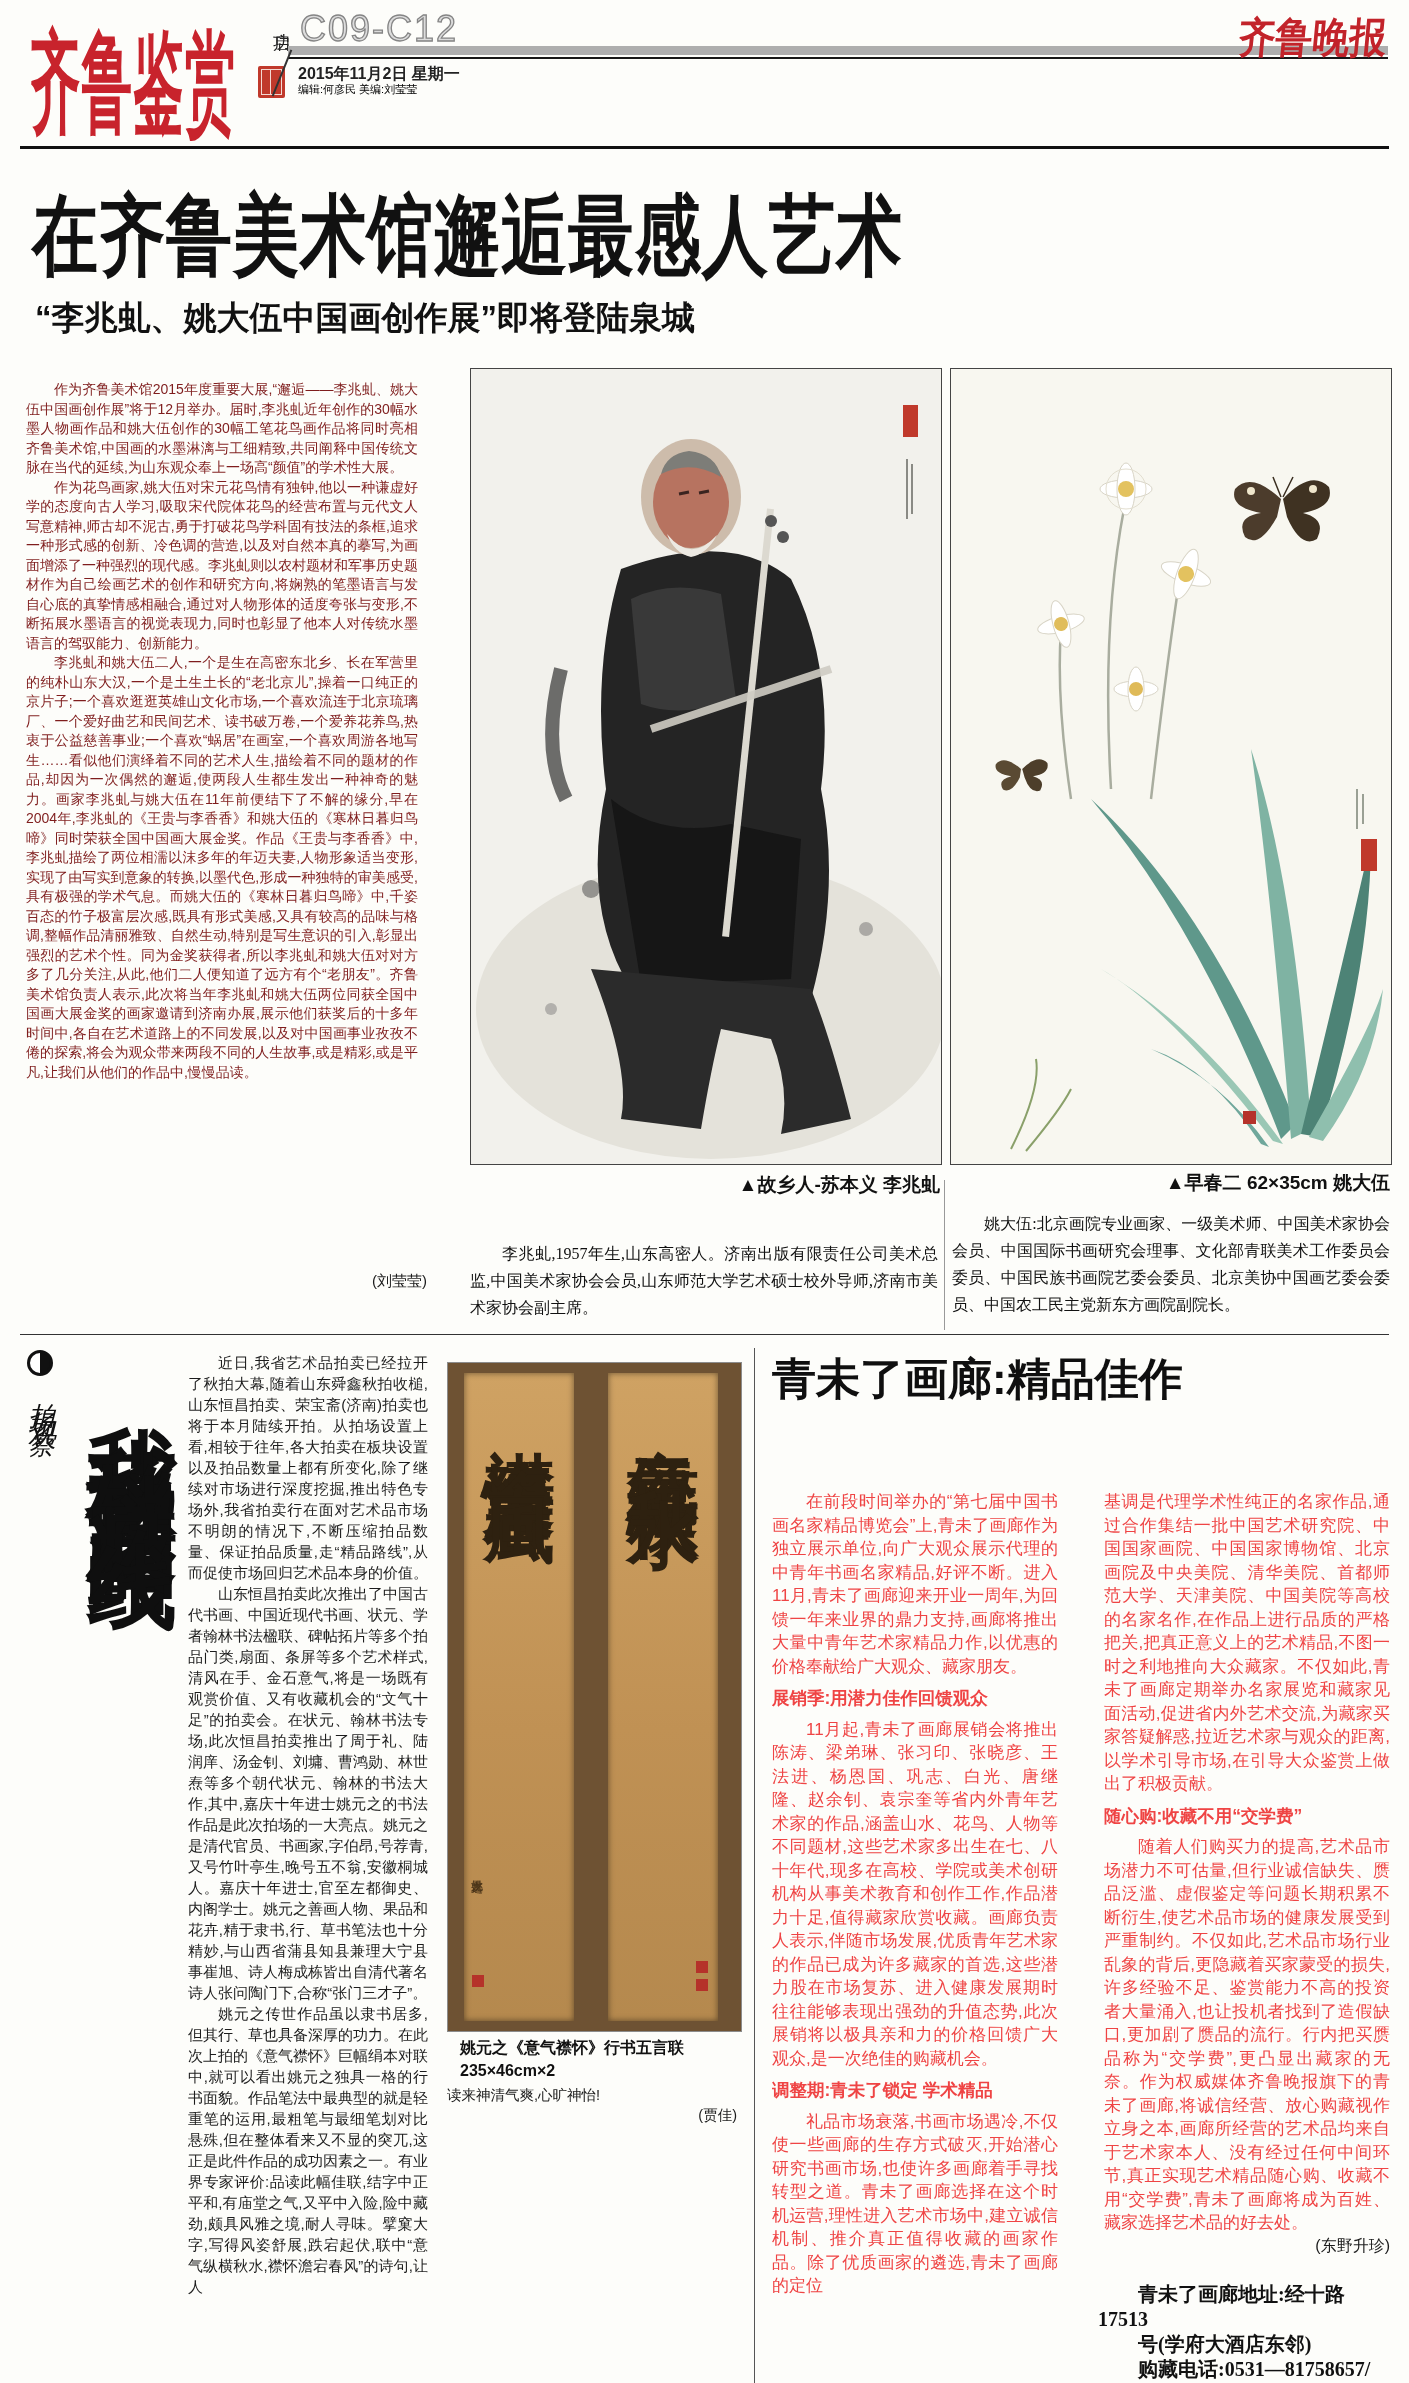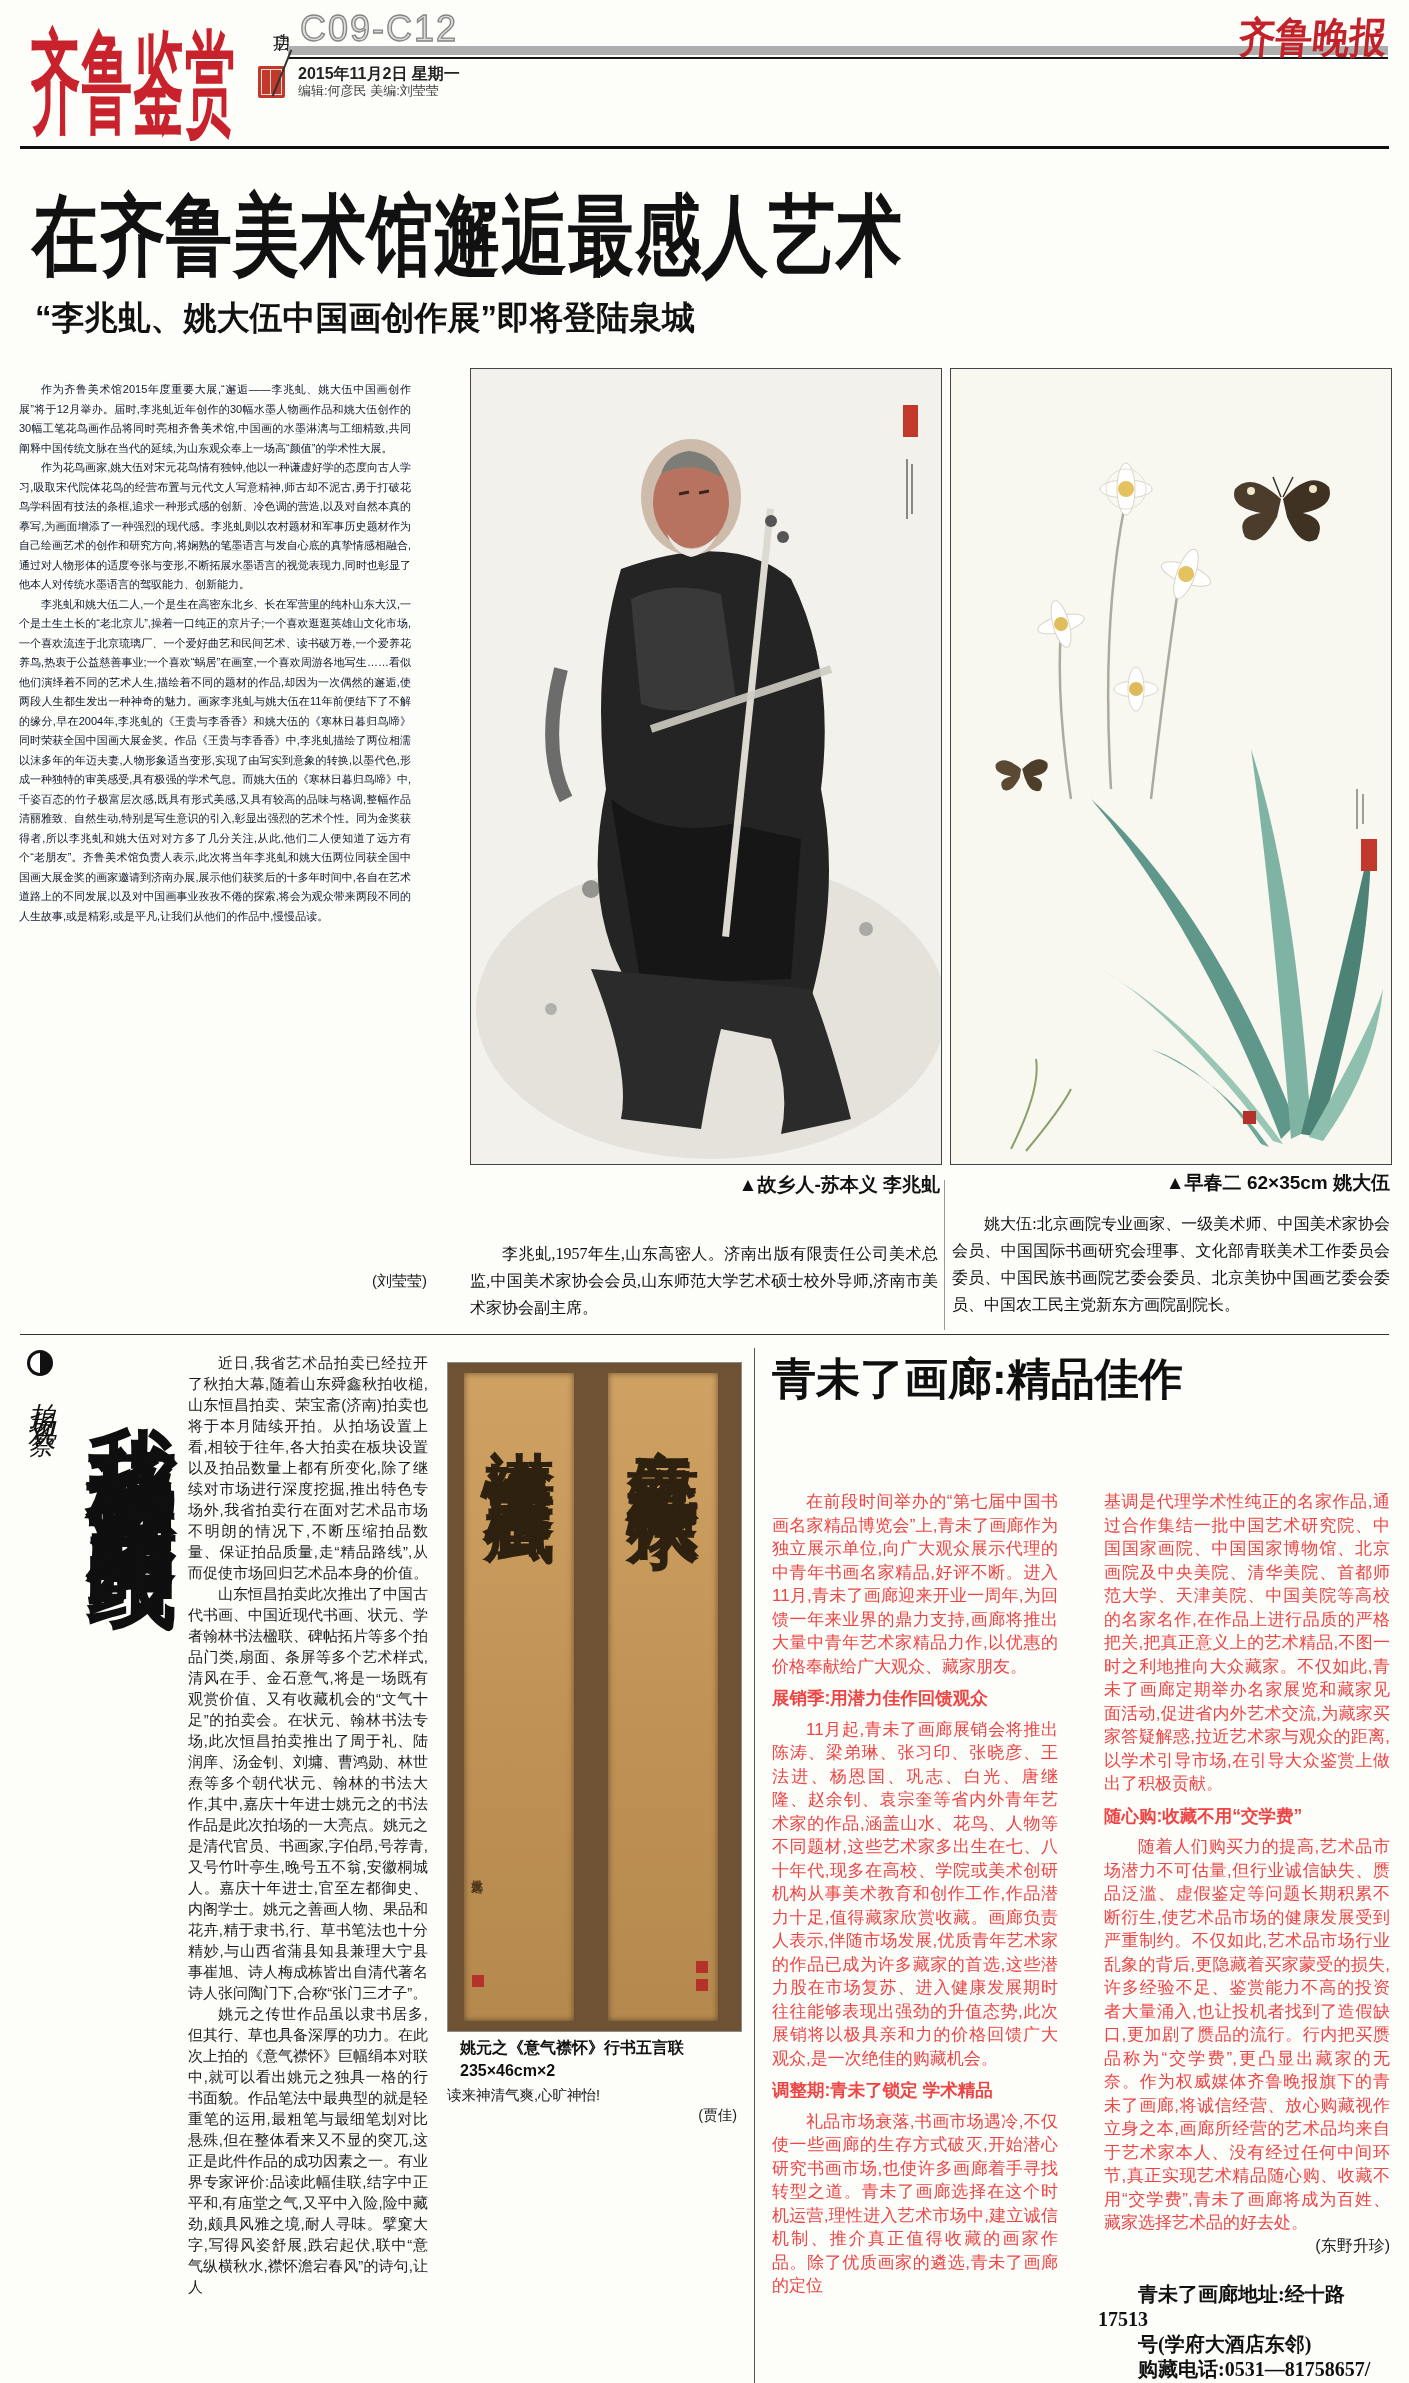--- a/index.html
+++ b/index.html
@@ -15,31 +15,31 @@
   .seal{left:258px;top:66px;width:27px;height:32px;background:#c0392b;border-radius:2px;}
   .seal:before{content:"";position:absolute;left:3px;top:3px;right:3px;bottom:3px;
     border:1px solid #f3d9d2;}
   .seal-inner{position:absolute;left:12px;top:3px;width:1px;height:26px;background:#f3d9d2;}
   .page-label{left:300px;top:8px;font-size:36px;font-weight:400;letter-spacing:2px;
     color:#dcdcdc;-webkit-text-stroke:1.3px #858585;font-family:"Liberation Sans",sans-serif;}
   .gray-bar{left:288px;top:46px;width:1100px;height:9px;background:#aeaeae;}
   .gray-bar-rule{left:288px;top:57px;width:1100px;height:2px;background:#161616;}
   .hdr-slash{left:281px;top:48px;width:2px;height:50px;background:#333;transform:rotate(22deg);}
   .date-line{left:298px;top:64px;font-size:16px;font-weight:700;color:#222;}
-  .staff-line{left:298px;top:82px;font-size:13px;color:#404040;}
+  .staff-line{left:298px;top:82px;font-size:11px;color:#000000;}
   .paper-name{right:20px;top:10px;font-family:"Liberation Serif",serif;font-weight:900;
     font-size:42px;color:#c2232a;transform:scaleX(.88) skewX(-6deg);transform-origin:top right;}
   .top-rule{left:20px;top:146px;width:1369px;height:3px;background:#111;}
   
   .headline{left:32px;top:176px;font-size:66px;font-weight:900;letter-spacing:1px;color:#111;
     transform:scaleY(1.34);transform-origin:top left;white-space:nowrap;
     font-family:"Liberation Sans",sans-serif;}
   .subheadline{left:35px;top:296px;font-size:33px;font-weight:800;color:#111;white-space:nowrap;}
-  .main-body{left:19px;top:380px;width:392px;height:886px;overflow:hidden;
-    font-size:11px;line-height:19.5px;text-align:justify;color:#0f172a;}
+  .main-body{left:26px;top:380px;width:392px;height:886px;overflow:hidden;
+    font-size:14px;line-height:19.5px;text-align:justify;color:#7f1d1d;}
   .para{margin:0;text-indent:2em;}
   .main-byline{left:35px;top:1272px;width:392px;text-align:right;font-size:15px;color:#1c1c1c;}
   .figure-frame{border:1px solid #444;background:#f4f3ef;overflow:hidden;}
   .fig1{left:470px;top:368px;width:470px;height:795px;}
   .fig2{left:950px;top:368px;width:440px;height:795px;}
   .fig-caption{font-size:19px;font-weight:700;color:#111;}
   .cap1{left:470px;top:1172px;width:470px;text-align:right;}
   .cap2{left:950px;top:1170px;width:440px;text-align:right;}
   .bio{font-family:"Liberation Serif",serif;font-size:16px;line-height:27px;
     text-align:justify;color:#111;}

